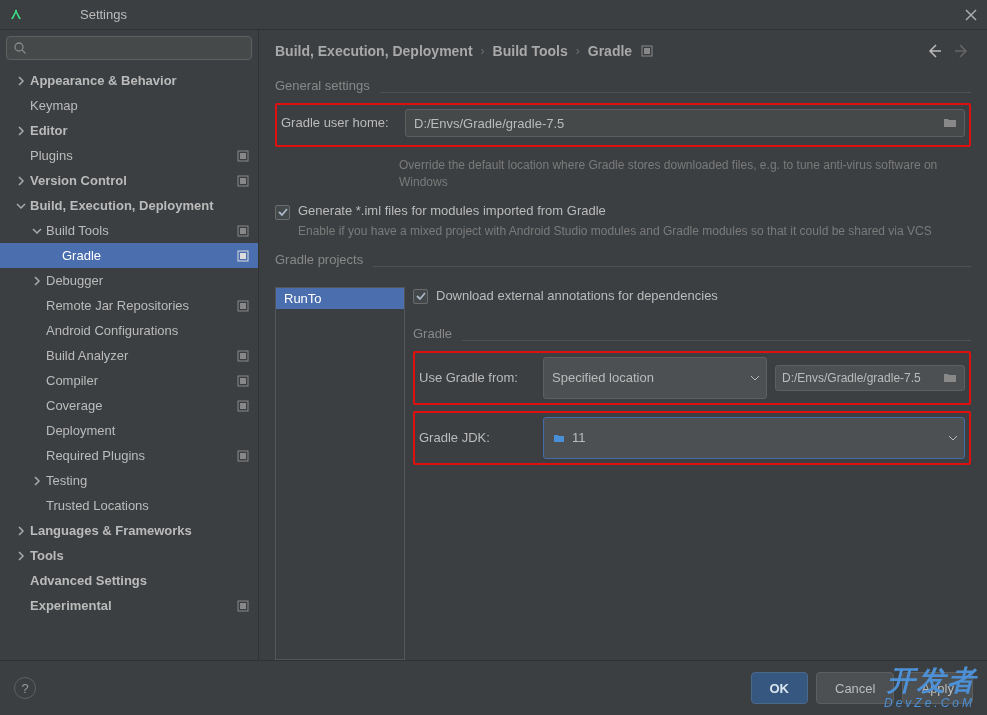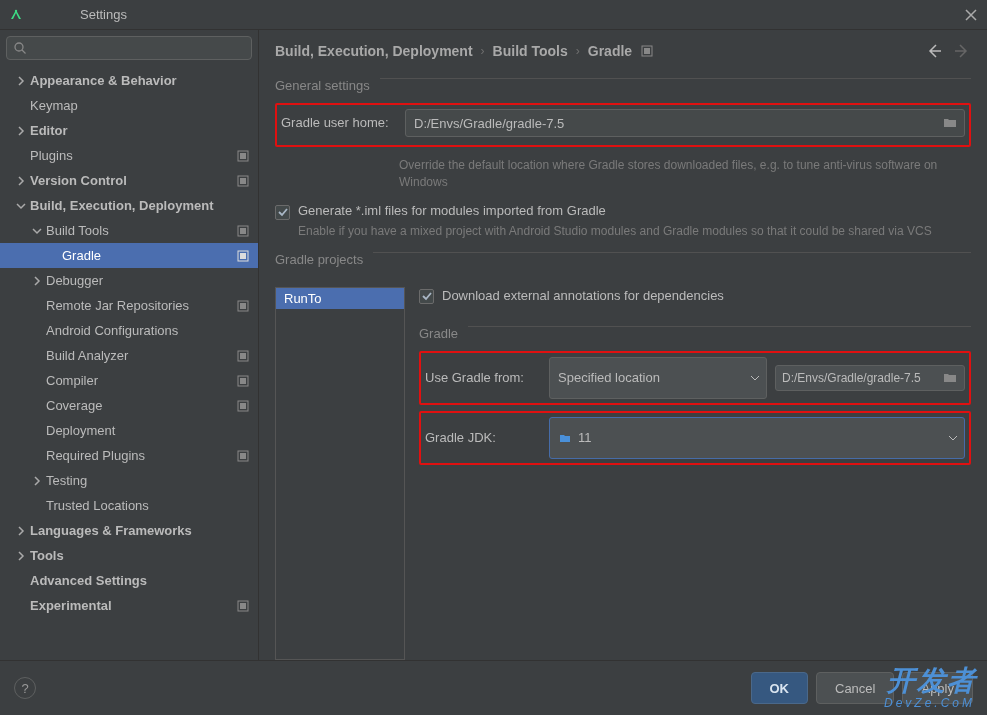--- a/index.html
+++ b/index.html
@@ -33,41 +33,41 @@
     .indent-2 { padding-left: 46px; }
     
     
     .content { flex: 1; background: #3c3f41; display: flex; flex-direction: column; padding: 12px 16px 0 16px; overflow: hidden; }
     .breadcrumb { display: flex; align-items: center; gap: 8px; margin-bottom: 12px; }
     .breadcrumb-text { color: #a9a9a9; font-size: 14px; font-weight: bold; }
     .breadcrumb-sep { color: #6e6e6e; font-size: 12px; }
     .breadcrumb-nav { display: flex; gap: 10px; margin-left: auto; }
     .nav-arrow { width: 18px; height: 18px; color: #888; cursor: pointer; }
     
-    .section-title { display: flex; align-items: flex-start; margin-bottom: 10px; margin-top: 6px; }
+    .section-title { display: flex; align-items: flex-end; margin-bottom: 10px; margin-top: 6px; }
     .section-title-text { color: #888; font-size: 13px; white-space: nowrap; padding-right: 10px; }
     .section-line { flex: 1; height: 1px; background: #515151; }
     
     .form-row { display: flex; align-items: flex-start; margin-bottom: 4px; }
     .form-label { width: 124px; padding-top: 6px; color: #bbbbbb; flex-shrink: 0; }
     .form-field { flex: 1; }
     .input-box { width: 100%; height: 28px; background: #45494a; border: 1px solid #5e6060; border-radius: 3px; color: #bbbbbb; padding: 0 28px 0 8px; font-size: 13px; position: relative; display: flex; align-items: center; }
     .input-box input { width: 100%; background: transparent; border: none; outline: none; color: #bbbbbb; font-size: 13px; }
     .input-browse { position: absolute; right: 6px; width: 16px; height: 16px; color: #888; }
     .hint { color: #7a7a7a; font-size: 12px; margin-top: 4px; line-height: 1.4; }
     
     .red-box { border: 2px solid #e01010; padding: 4px; border-radius: 2px; margin-bottom: 6px; }
     
     .checkbox-row { display: flex; align-items: flex-start; padding-left: 0; margin-top: 8px; margin-bottom: 2px; }
     .checkbox-box { width: 15px; height: 15px; background: #43494a; border: 1px solid #6b6b6b; border-radius: 2px; margin-right: 8px; margin-top: 2px; display: flex; align-items: center; justify-content: center; flex-shrink: 0; }
     .checkbox-check { width: 10px; height: 10px; color: #a9b7c6; }
     .checkbox-text { color: #bbbbbb; }
     .checkbox-sublabel { color: #7a7a7a; font-size: 12px; margin-left: 23px; margin-top: 2px; }
     
-    .projects-layout { display: flex; gap: 14px; flex: 1; margin-top: 10px; min-height: 0; }
+    .projects-layout { display: flex; gap: 8px; flex: 1; margin-top: 10px; min-height: 0; }
     .projects-list { width: 130px; background: #3c3f41; border: 1px solid #555; }
     .projects-list-item { background: #4b6eaf; color: #fff; padding: 3px 8px; }
     .projects-detail { flex: 1; display: flex; flex-direction: column; }
     
     .detail-checkbox { display: flex; align-items: center; margin-bottom: 16px; }
     
     .gradle-section-row { display: flex; align-items: center; gap: 8px; }
     .gradle-label { width: 116px; color: #bbbbbb; }
     .dropdown { flex: 1; height: 42px; background: #4c5052; border: 1px solid #5e6060; border-radius: 3px; display: flex; align-items: center; padding: 0 24px 0 8px; color: #bbbbbb; position: relative; font-size: 13px; }
     .dropdown-arrow { position: absolute; right: 6px; width: 10px; }

